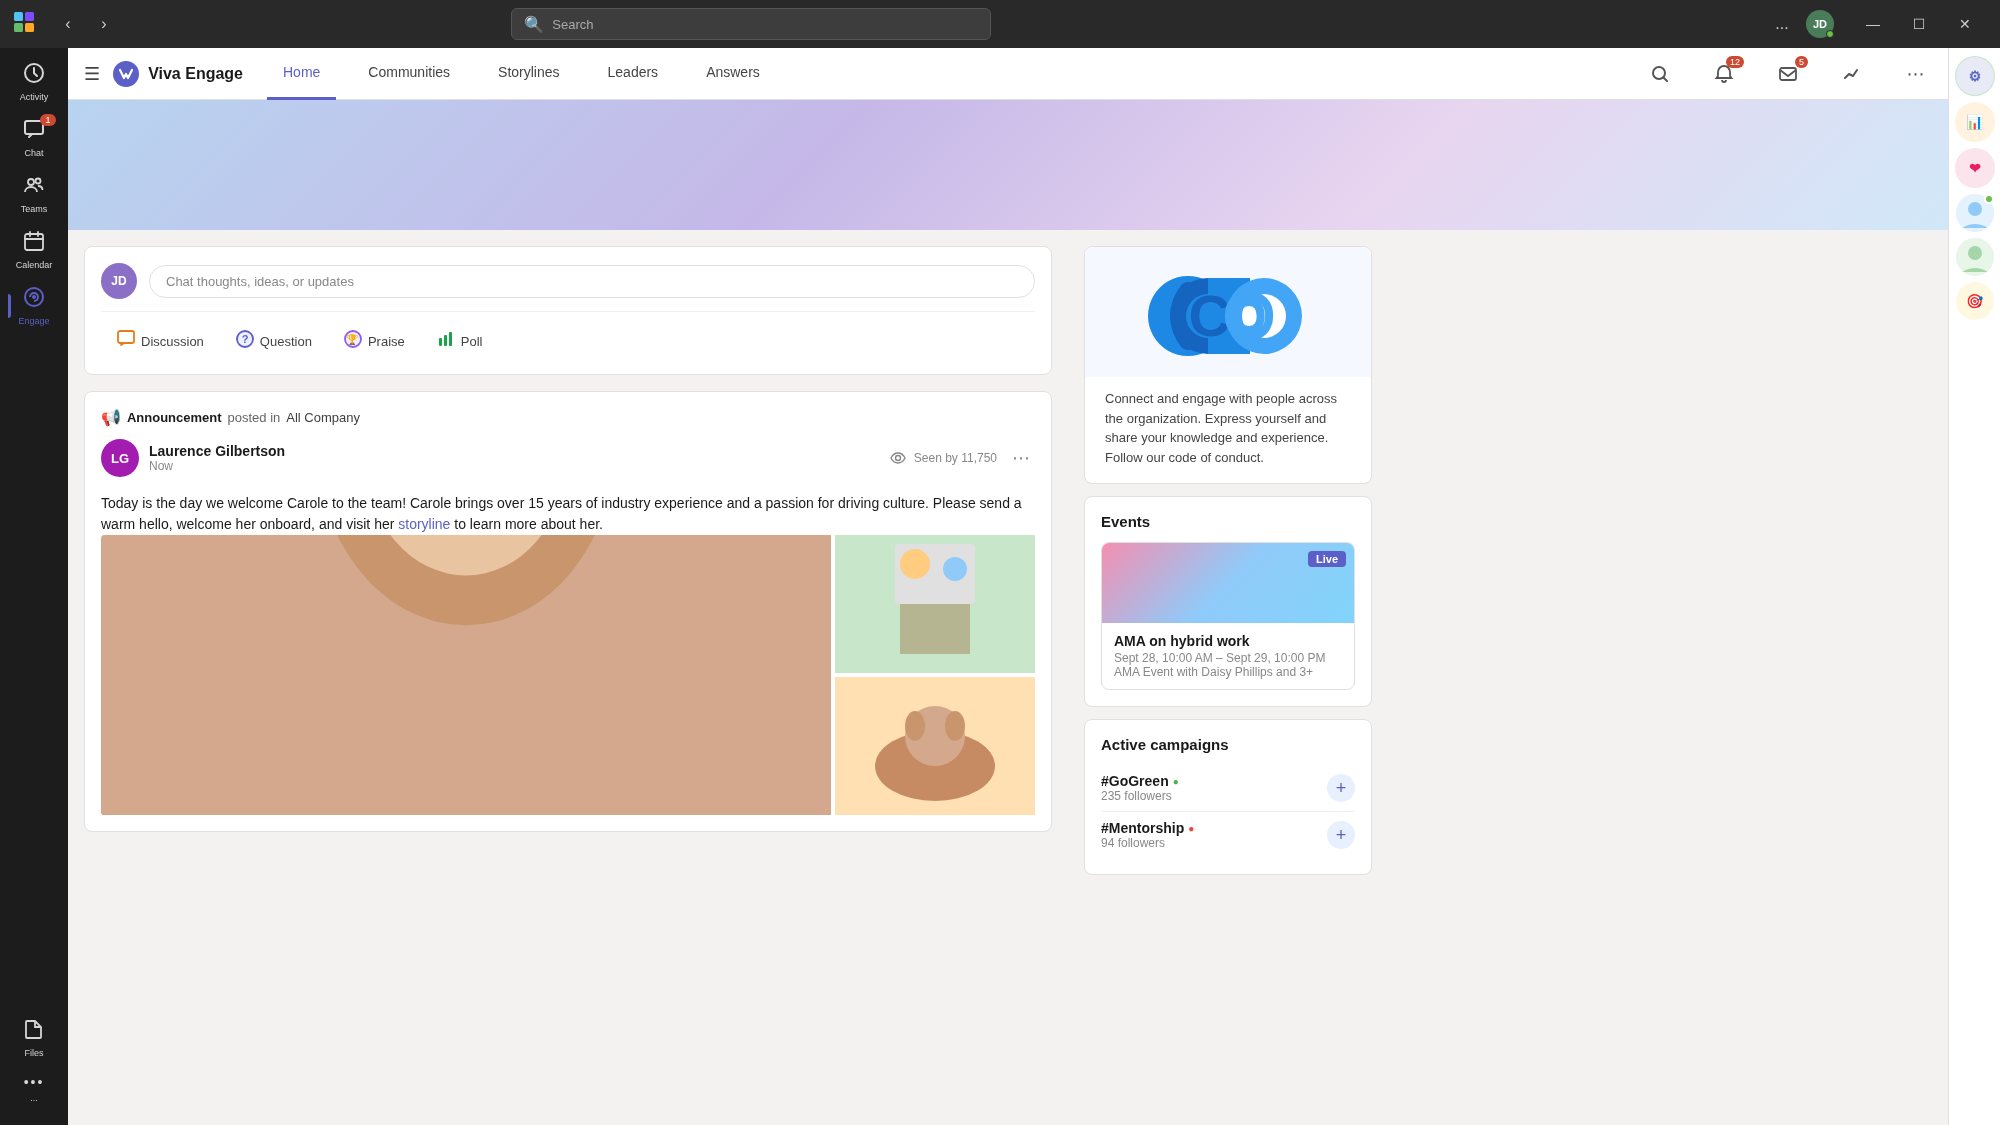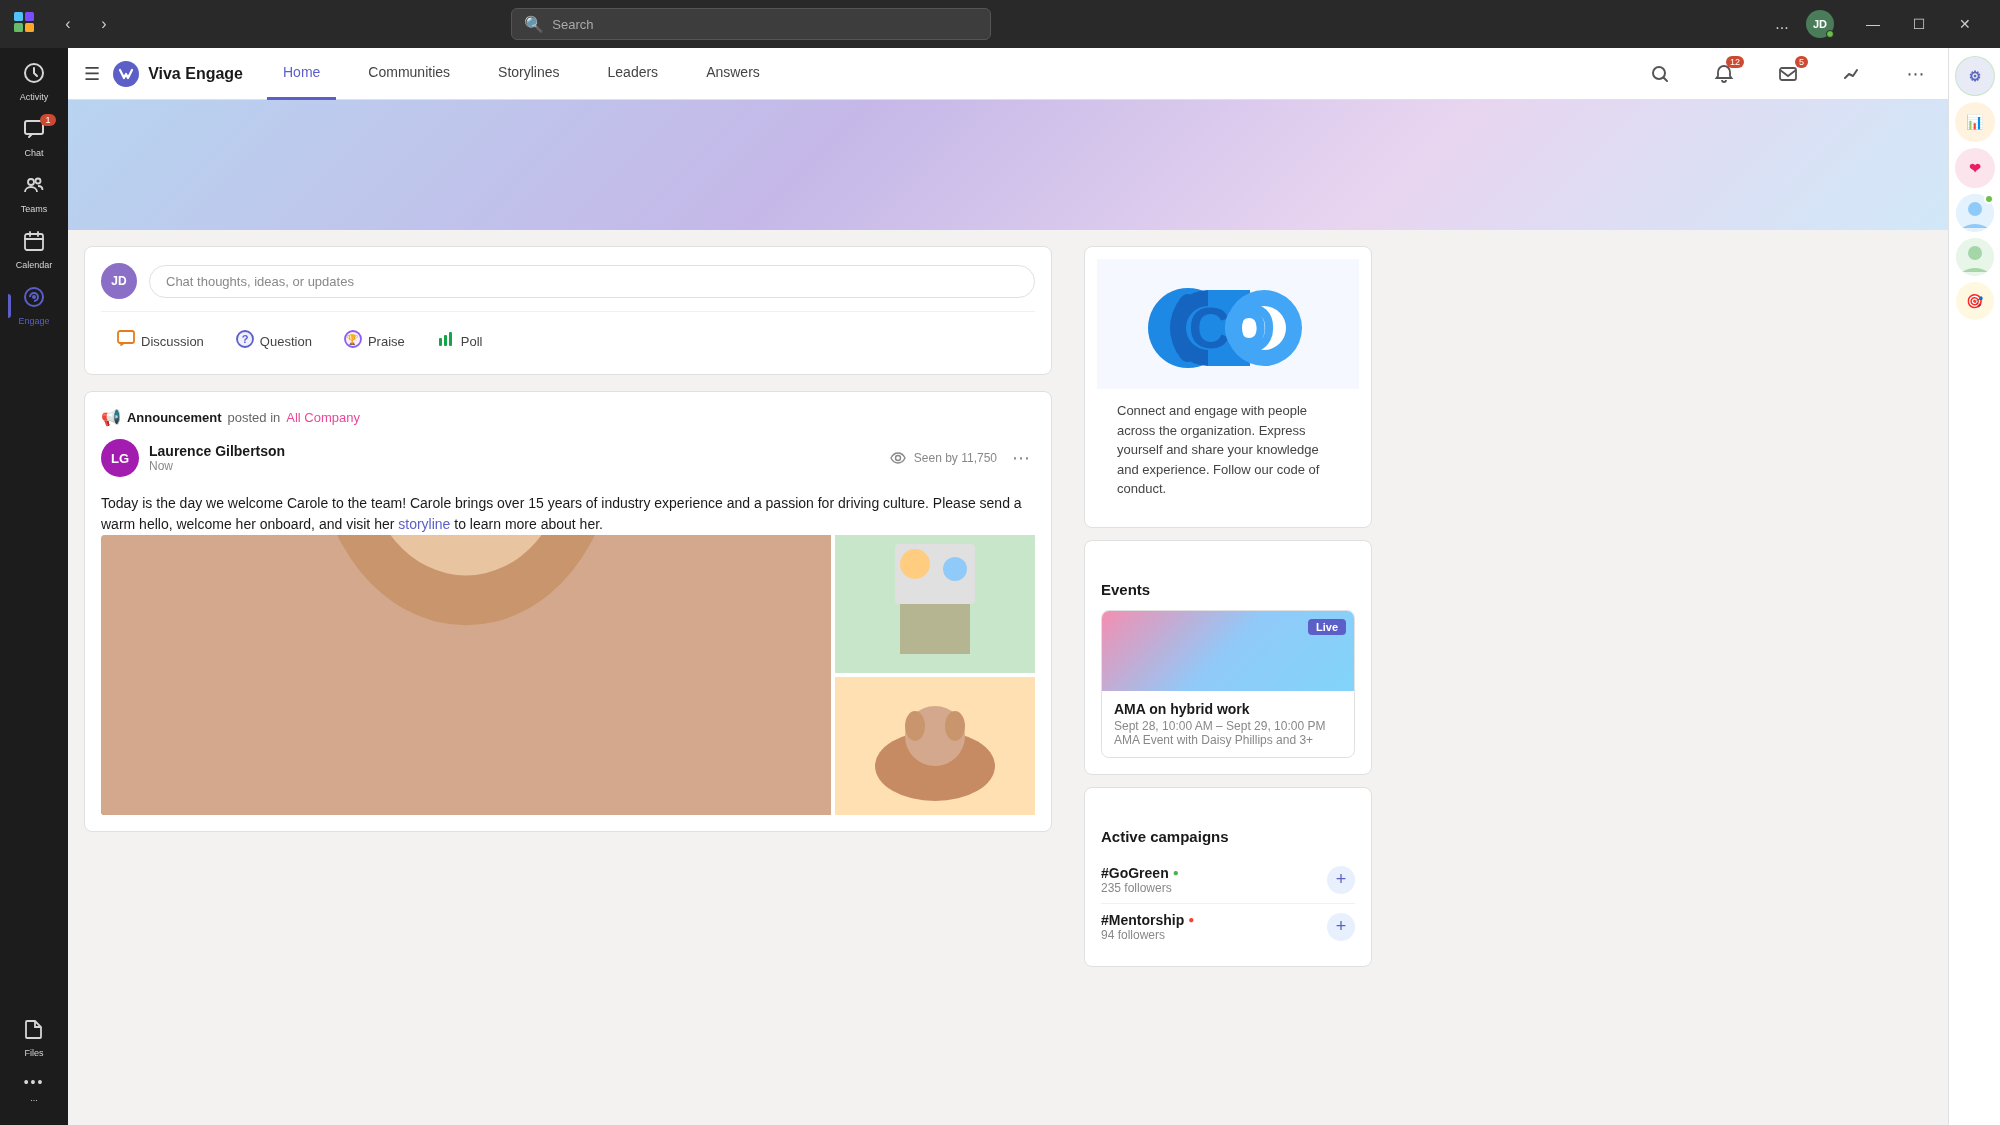--- a/index.html
+++ b/index.html
@@ -104,40 +104,40 @@
     .composer { display: flex; align-items: center; gap: 12px; margin-bottom: 12px; }
     .composer-avatar { width: 36px; height: 36px; border-radius: 50%; background: #8b6fc7; display: flex; align-items: center; justify-content: center; color: #fff; font-size: 12px; font-weight: bold; flex-shrink: 0; }
     .composer-input { flex: 1; border: 1px solid #e0e0e0; border-radius: 20px; padding: 8px 16px; font-size: 13px; color: #666; cursor: text; }
     .composer-actions { display: flex; gap: 0; border-top: 1px solid #f0f0f0; padding-top: 12px; margin-top: 4px; }
     .composer-btn { display: flex; align-items: center; gap: 6px; padding: 6px 16px; border-radius: 6px; cursor: pointer; font-size: 13px; color: #444; background: none; border: none; font-weight: 500; }
     .composer-btn .btn-icon { font-size: 16px; }
     .announcement-tag { display: flex; align-items: center; gap: 6px; margin-bottom: 12px; font-size: 13px; }
     .announcement-icon { color: #cc4a31; font-size: 16px; }
     .announcement-text { font-weight: 600; color: #1a1a1a; }
     .announcement-sub { color: #666; }
-    .announcement-community { color: #ec4899; font-weight: 500; }
+    .announcement-community { color: #404040; font-weight: 500; }
 
     .post-author { display: flex; align-items: center; gap: 10px; }
     .post-avatar { width: 38px; height: 38px; border-radius: 50%; background: #a21caf; display: flex; align-items: center; justify-content: center; color: #fff; font-size: 13px; font-weight: bold; flex-shrink: 0; overflow: hidden; }
     .post-author-info { flex: 1; }
     .post-author-name { font-size: 14px; font-weight: 600; color: #1a1a1a; }
     .post-time { font-size: 12px; color: #888; }
     .post-seen { font-size: 12px; color: #888; margin-left: auto; display: flex; align-items: center; gap: 8px; }
     .post-menu-btn { background: none; border: none; cursor: pointer; font-size: 18px; color: #888; width: 28px; height: 28px; border-radius: 4px; display: flex; align-items: center; justify-content: center; }
 
     .post-content { margin-top: 16px; font-size: 14px; color: #1a1a1a; line-height: 1.5; }
     .post-title { font-weight: 700; font-size: 15px; margin-bottom: 12px; }
     .post-link { color: #5b5fc7; text-decoration: none; }
 
     
     .community-logo { display: flex; justify-content: center; align-items: center; padding: 20px 0 16px; }
     .community-desc { font-size: 13px; color: #444; line-height: 1.5; padding: 0 4px; }
 
     
-    .section-title { font-size: 15px; font-weight: 600; color: #1a1a1a; margin-bottom: 12px; margin-top: 24px; }
+    .section-title { font-size: 15px; font-weight: 600; color: #1a1a1a; margin-bottom: 12px; }
     .event-card { border-radius: 8px; overflow: hidden; border: 1px solid #e0e0e0; }
     .event-banner { height: 80px; background: linear-gradient(135deg, #f48fb1 0%, #90caf9 50%, #81d4fa 100%); position: relative; }
     .event-live-badge { position: absolute; top: 8px; right: 8px; background: #5b5fc7; color: #fff; font-size: 11px; font-weight: 600; padding: 2px 8px; border-radius: 4px; }
     .event-info { padding: 10px 12px; }
     .event-title { font-size: 14px; font-weight: 600; color: #1a1a1a; }
     .event-date { font-size: 12px; color: #888; margin-top: 2px; }
     .event-host { font-size: 12px; color: #888; }
 
     
     .campaign-item { display: flex; align-items: center; gap: 10px; padding: 8px 0; border-bottom: 1px solid #f0f0f0; }
@@ -452,21 +452,21 @@
                       </svg>
                     </div>
                   </div>
                 </div>
               </div>
             </div>
           </div>
 
           <div class="right-sidebar">
 
-            <div class="card" style="padding: 12px; overflow: hidden;">
+            <div class="card" style="padding: 0; overflow: hidden;">
               <div class="community-logo" style="background: #f5f8ff; padding: 24px 0 16px; display: flex; justify-content: center; align-items: center; gap: 0; position: relative; min-height: 120px;">
                 <div style="position: relative; width: 180px; height: 90px;">
                   
                   <svg width="180" height="90" viewBox="0 0 180 90">
 
                     <path d="M90 45 A40 40 0 1 0 90 45.01" stroke="#1565c0" stroke-width="0" fill="#1e88e5"></path>
                     <path d="M50 20 A40 40 0 0 0 50 70" stroke="#1565c0" stroke-width="18" fill="none" stroke-linecap="round"></path>
                     <path d="M55 45 A30 30 0 0 1 85 15 A30 30 0 0 1 85 75 A30 30 0 0 1 55 45 Z" fill="#1e88e5"></path>
 
                     <circle cx="70" cy="45" r="38" fill="#1565c0"></circle>

